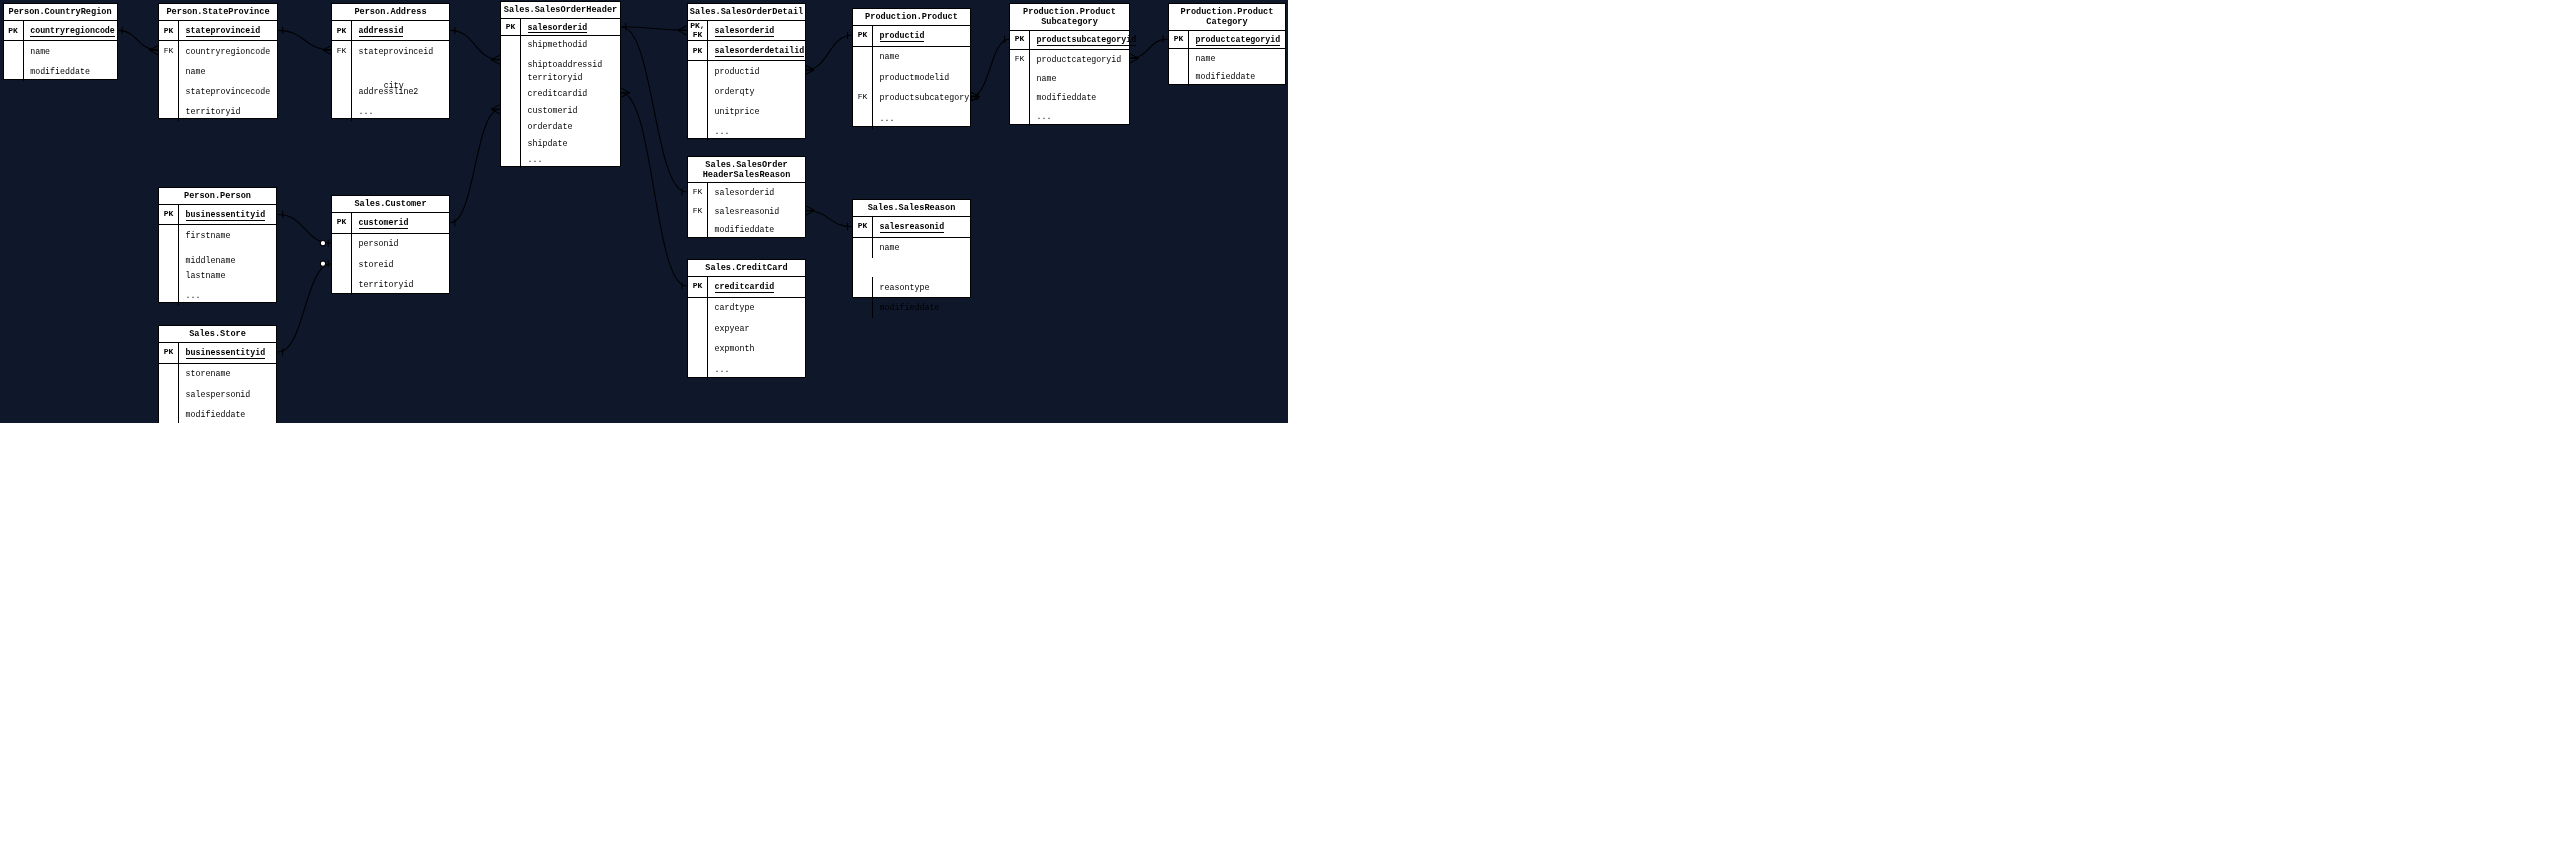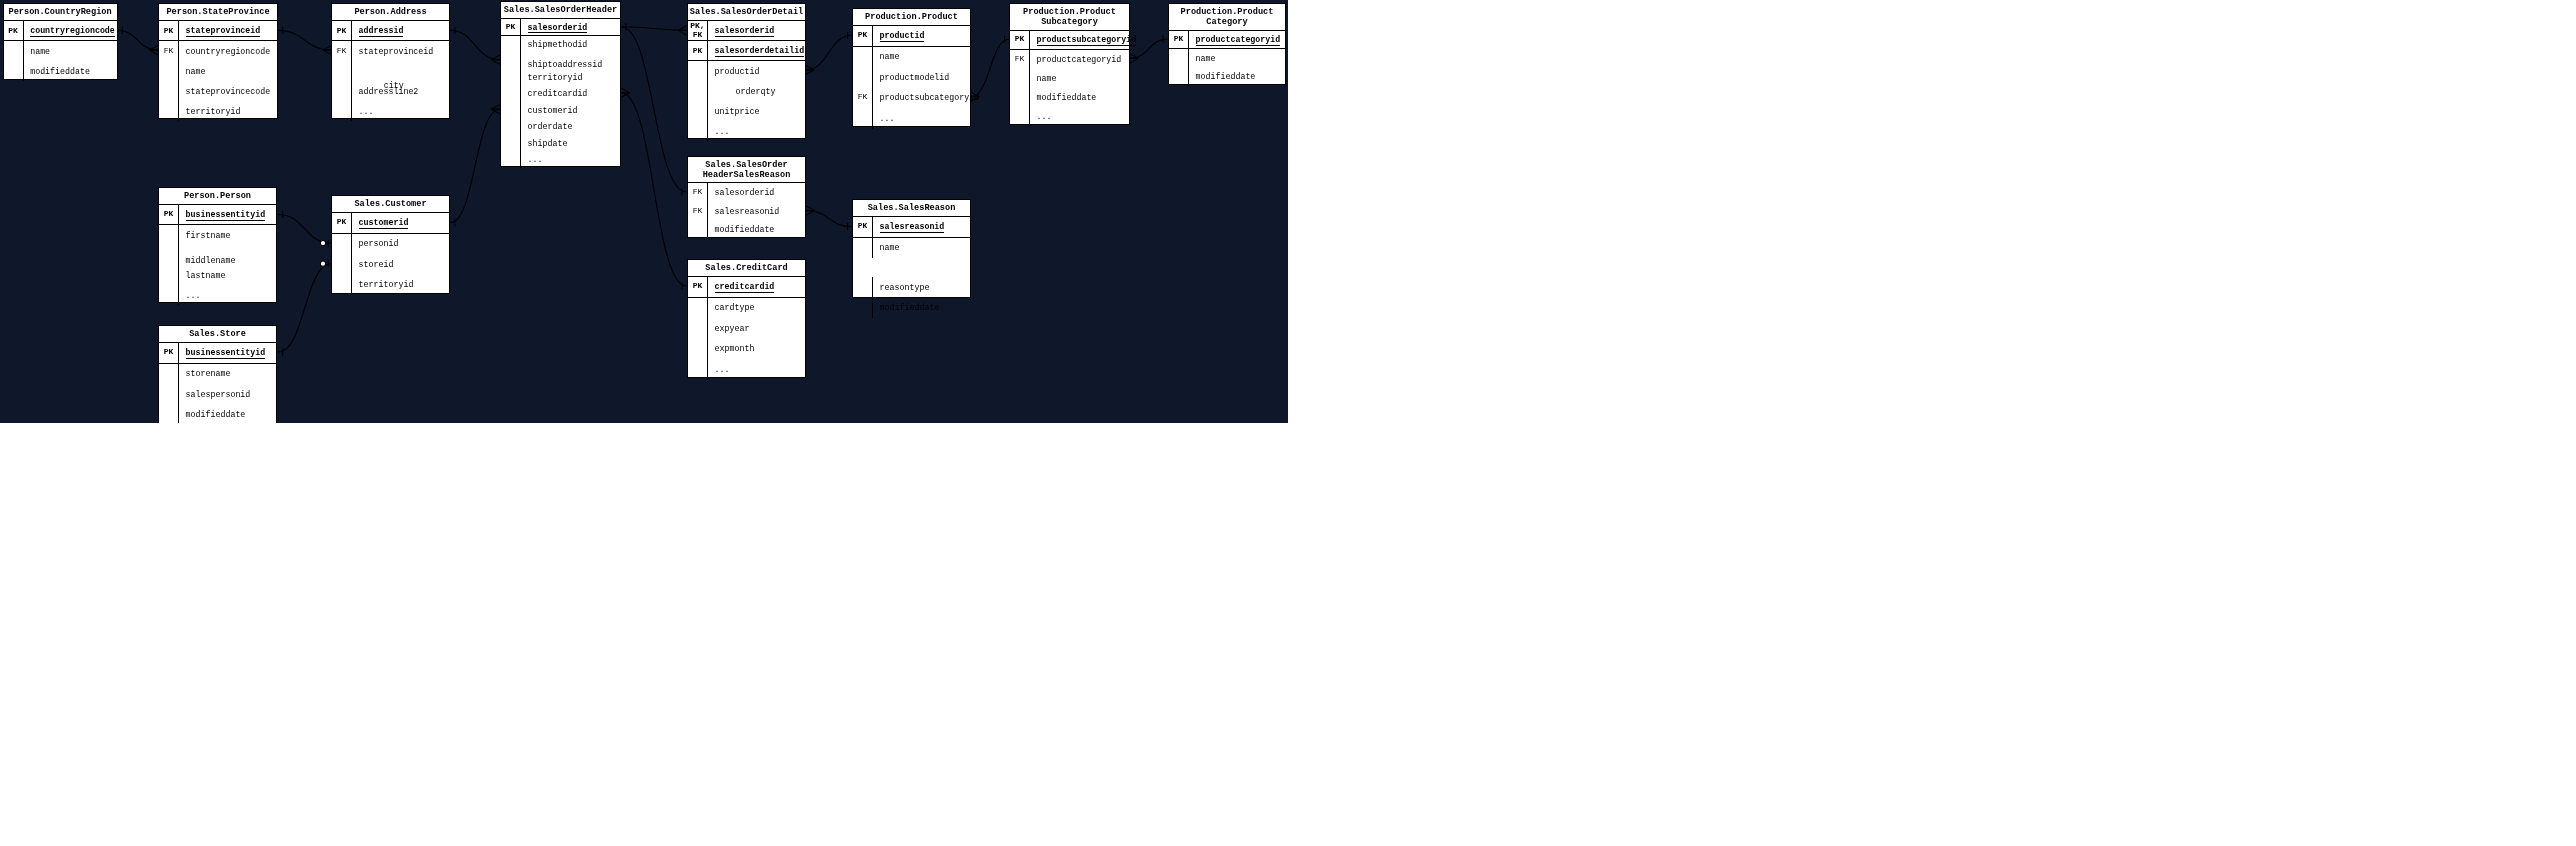--- a/index.html
+++ b/index.html
@@ -264,21 +264,21 @@
         <span class="field"><span class="field-text">salesorderid</span></span>
       </div>
       <div class="erow pk" style="height: 20px;">
         <span class="key">PK</span>
         <span class="field"><span class="field-text">salesorderdetailid</span></span>
       </div>
       <div class="erow" style="height: 20px;">
         <span class="key"></span>
         <span class="field"><span class="field-text">productid</span></span>
       </div>
-      <div class="erow" style="height: 20px; gap: 21px;">
+      <div class="erow" style="height: 20px;">
         <span class="key"></span>
         <span class="field"><span class="field-text">orderqty</span></span>
       </div>
       <div class="erow" style="height: 20px;">
         <span class="key"></span>
         <span class="field"><span class="field-text">unitprice</span></span>
       </div>
       <div class="erow" style="height: 20px;">
         <span class="key"></span>
         <span class="field"><span class="field-text">...</span></span>

